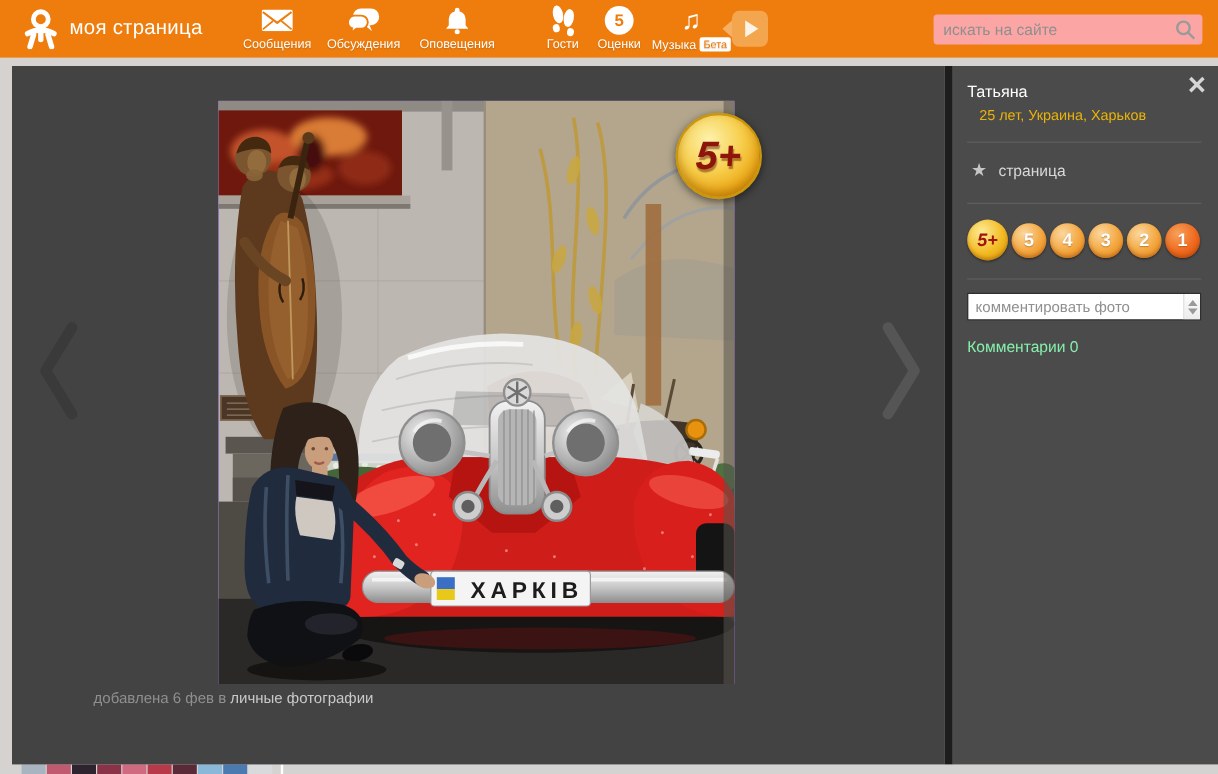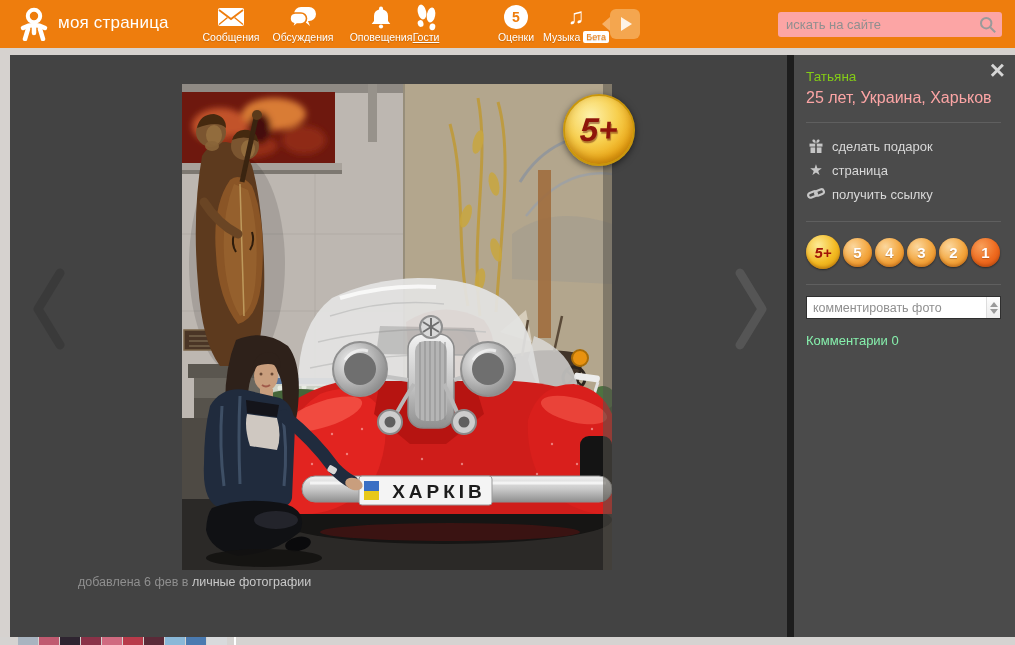--- a/index.html
+++ b/index.html
@@ -8,21 +8,21 @@
   .page { position:absolute; left:0; top:0; width:1015px; height:645px; background:#d6d2cf; }
 
   
   .topbar { position:absolute; left:0; top:0; width:1015px; height:48px; background:#ee7d0d; z-index:5; }
   .logo { position:absolute; left:18px; top:7px; width:32px; height:34px; }
   .app-title { position:absolute; left:58px; top:13px; color:#fff; font-size:17px; letter-spacing:.2px; }
   .nav-item { position:absolute; top:4px; width:72px; text-align:center; color:#fff; cursor:pointer; }
   .nav-item .ico { height:26px; display:flex; align-items:center; justify-content:center; }
   .nav-item .lbl { font-size:10.5px; margin-top:1px; text-shadow:0 1px 1px rgba(120,60,0,.35); white-space:nowrap; }
   .nav-messages { left:195px; } .nav-discussions { left:267px; } .nav-notifications { left:345px; }
-  .nav-guests { left:390px;text-decoration:underline; } .nav-marks { left:480px; } .nav-music { left:534px; width:84px; }
+  .nav-guests { left:433px; } .nav-marks { left:480px; } .nav-music { left:534px; width:84px; }
   .circle5 { width:24px; height:24px; border-radius:50%; background:#fff; color:#ee7d0d; font-weight:bold; font-size:14px; line-height:24px; text-align:center; margin:0 auto; }
   .note-glyph { font-size:22px; line-height:24px; color:#fff; }
   .beta-badge { display:inline-block; background:#fff; color:#ee7d0d; font-size:9px; padding:1px 3px; border-radius:2px; margin-left:3px; vertical-align:1px; }
   .play-wrap { position:absolute; left:602px; top:9px; display:flex; align-items:center; }
   .play-pointer { width:0; height:0; border-top:7px solid transparent; border-bottom:7px solid transparent; border-right:8px solid #f6b066; }
   .play-btn { width:30px; height:30px; background:#f4a64f; border-radius:6px; display:flex; align-items:center; justify-content:center; cursor:pointer; }
   .play-tri { width:0; height:0; border-top:7px solid transparent; border-bottom:7px solid transparent; border-left:11px solid #fdf3e6; margin-left:3px; }
   .search-wrap { position:absolute; left:778px; top:12px; width:224px; height:25px; background:#fca5a5; border-radius:3px; }
   .search-input { position:absolute; left:0; top:0; width:100%; height:100%; border:none; outline:none; background:transparent; padding:0 26px 0 8px; font-size:13px; color:#555; font-family:"Liberation Sans", sans-serif; }
   .search-input::placeholder { color:#8f8f8f; }
@@ -40,22 +40,22 @@
   .caption a { color:#c9c9c9; text-decoration:none; cursor:pointer; }
 
   .badge-5plus { position:absolute; left:553px; top:39px; width:72px; height:72px; border-radius:50%;
      background:radial-gradient(circle at 38% 30%, #fdf2ac, #f7cf4e 42%, #eca715 72%, #c68a06);
      border:2px solid #c9960c; box-shadow:0 2px 7px rgba(0,0,0,.55), inset 0 -4px 8px rgba(140,80,0,.45);
      display:flex; align-items:center; justify-content:center; z-index:3; }
   .badge-5plus span { font-size:33px; font-weight:bold; font-style:italic; color:#8e150a; text-shadow:1px 2px 1px rgba(90,10,0,.45); transform:skewX(-4deg); }
 
   
   .close-x { position:absolute; top:2px; right:10px; font-size:26px; font-weight:bold; color:#d6d6d6; cursor:pointer; line-height:26px; }
-  .user-name { color:#84cc16; font-size:13.5px; margin-top:2px; cursor:pointer; }
-  .user-details { color:#fca5a5; font-size:16px; margin-top:5px; }
+  .user-name { color:#ffffff; font-size:13.5px; margin-top:2px; cursor:pointer; }
+  .user-details { color:#eab308; font-size:12px; margin-top:5px;margin-left:10px; }
   .all-photos { color:#d2d2d2; font-size:13px; margin-top:6px; cursor:pointer; }
   .divider { border:none; border-top:1px solid #5f5f5f; margin-top:15px; }
   .actions { margin-top:11px; }
   .action-row { display:flex; align-items:center; height:24px; color:#d8d8d8; font-size:13px; cursor:pointer; }
   .action-row .aico { width:20px; display:flex; justify-content:center; margin-right:6px; color:#c6c6c6; }
   .star-glyph { font-size:15px; color:#c6c6c6; }
   .ratings { margin-top:13px; display:flex; align-items:center; gap:3px; }
   .rate { border-radius:50%; display:flex; align-items:center; justify-content:center; cursor:pointer;
      box-shadow:0 1px 2px rgba(0,0,0,.45), inset 0 -2px 3px rgba(120,50,0,.35); }
   .rate-gold { width:34px; height:34px; background:radial-gradient(circle at 36% 30%, #fdeb95, #f3ba22 55%, #d79408);
@@ -429,46 +429,23 @@
     <div class="close-x">×</div>
 
     <div class="user-name">Татьяна</div>
     <div class="user-details">25 лет, Украина, Харьков</div>
 
     <hr class="divider">
 
     <div class="actions">
       <div class="action-row">
         <span class="aico">
-          <svg viewBox="0 0 16 16" width="16" height="16">
-            <rect x="1.5" y="5.6" width="13" height="3" fill="#c6c6c6"></rect>
-            <rect x="2.5" y="9.4" width="11" height="5.6" fill="#c6c6c6"></rect>
-            <rect x="7.2" y="5.6" width="1.6" height="9.4" fill="#4b4b4b"></rect>
-            <path d="M7.6,5 C4.5,4.8 3.6,2.4 5.2,1.6 C6.8,0.9 7.8,3 7.6,5 Z" fill="#c6c6c6"></path>
-            <path d="M8.4,5 C11.5,4.8 12.4,2.4 10.8,1.6 C9.2,0.9 8.2,3 8.4,5 Z" fill="#c6c6c6"></path>
-          </svg>
-        </span>
-        <span>сделать подарок</span>
-      </div>
-      <div class="action-row">
-        <span class="aico">
             <span class="star-glyph">★</span>
           </span>
         <span>страница</span>
-      </div>
-      <div class="action-row">
-        <span class="aico">
-          <svg viewBox="0 0 18 14" width="18" height="14">
-            <g stroke="#c6c6c6" stroke-width="2.2" fill="none">
-              <rect x="1" y="5" width="9" height="5" rx="2.5" transform="rotate(-22 5.5 7.5)"></rect>
-              <rect x="8" y="3" width="9" height="5" rx="2.5" transform="rotate(-22 12.5 5.5)"></rect>
-            </g>
-          </svg>
-        </span>
-        <span>получить ссылку</span>
       </div>
     </div>
 
     <hr class="divider">
 
     <div class="ratings">
       <div class="rate rate-gold">
           <span>5+</span>
         </div>
       <div class="rate rate-num">

